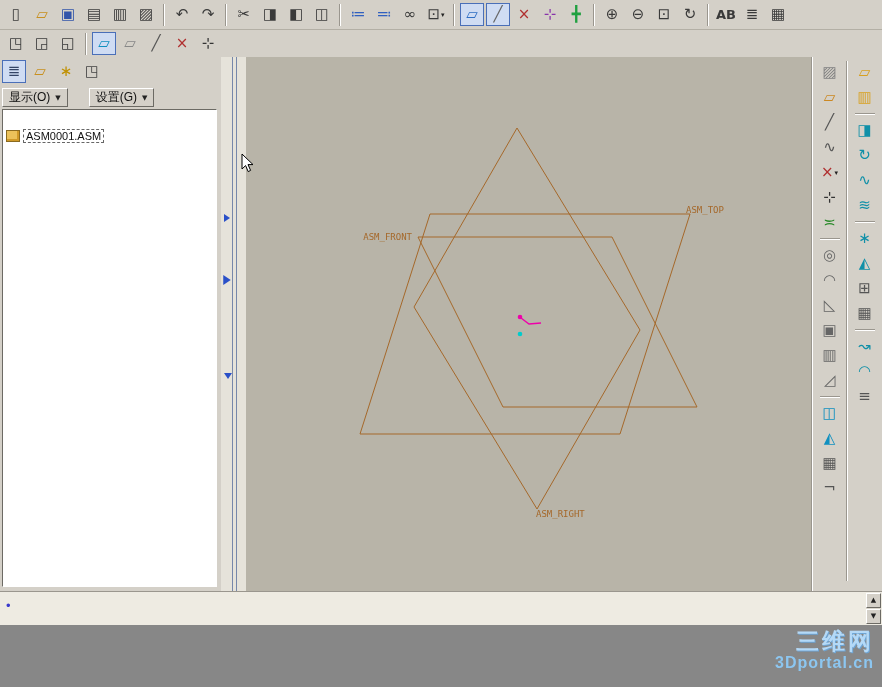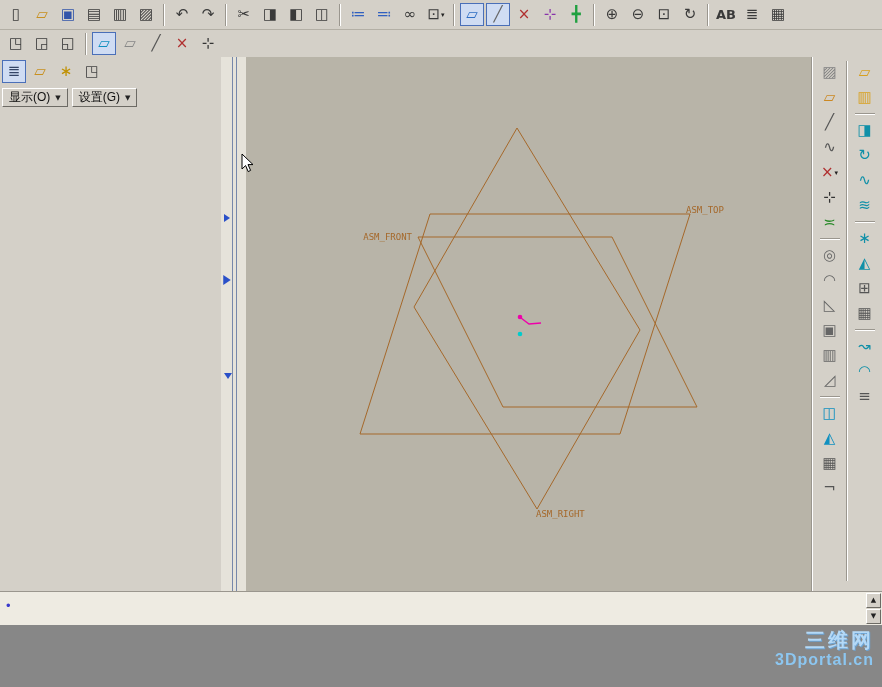--- a/index.html
+++ b/index.html
@@ -16,21 +16,21 @@
   .tb-btn.pressed{background:#cfdcf3;border:1px solid #4a6fb8;}
   .glyph{font-family:"DejaVu Sans",sans-serif;font-size:15px;line-height:1;color:#3a3a3a;}
   .glyph.txt{font-size:13px;font-weight:bold;}
   .dd-mini{font-family:"DejaVu Sans",sans-serif;font-size:7px;color:#222;margin-left:1px;}
   .tb-sep{width:0;height:22px;border-left:1px solid #9a968e;border-right:1px solid #ffffff;margin:0 3px;}
   .tb-hsep{height:0;width:20px;border-top:1px solid #9a968e;border-bottom:1px solid #ffffff;margin:2px 0;}
 
   
   #tree-panel{position:absolute;left:0;top:57px;width:221px;height:534px;background:#d4d0c8;box-sizing:border-box;}
   #tree-toolbar{display:flex;gap:2px;padding:3px 2px;}
-  #tree-dropdowns{display:flex;gap:4px;padding:2px 2px;}
+  #tree-dropdowns{display:flex;gap:21px;padding:2px 2px;}
   .dd-btn{height:19px;display:flex;align-items:center;gap:5px;padding:0 6px;
     background:#d4d0c8;border:1px solid;border-color:#ffffff #6c6a64 #6c6a64 #ffffff;
     font-size:12px;color:#111;}
   .dd-arrow{font-family:"DejaVu Sans",sans-serif;font-size:7px;color:#222;}
   #tree-box{position:absolute;left:2px;top:52px;width:215px;height:478px;background:#ffffff;
     border:1px solid;border-color:#6c6a64 #ffffff #ffffff #6c6a64;overflow:hidden;padding-top:18px;box-sizing:border-box;}
   .tree-item{display:flex;align-items:center;gap:3px;padding:1px 3px;}
   .asm-icon{width:12px;height:10px;background:#ecc25a;border:1px solid #8a6a20;
     box-shadow:inset -2px -2px 0 #d09a28;flex:0 0 auto;}
   .tree-label{font-size:11px;color:#111;border:1px dashed #666;padding:0 2px;background:#fff;}
@@ -64,21 +64,21 @@
     font-family:"DejaVu Sans Mono","Liberation Sans",sans-serif;white-space:nowrap;}
   #msg-scroll{position:absolute;right:1px;top:1px;width:15px;height:31px;background:#dad6cc;}
   .sb{width:15px;height:15px;padding:0;background:#d4d0c8;border:1px solid;
     border-color:#ffffff #6c6a64 #6c6a64 #ffffff;font-size:7px;line-height:1;color:#222;
     display:block;font-family:"DejaVu Sans",sans-serif;}
   .sb + .sb{margin-top:1px;}
 
   
   #bottom-band{position:absolute;left:0;top:625px;width:882px;height:62px;background:#878787;}
   #watermark{position:absolute;right:8px;top:4px;text-align:right;line-height:1.1;}
-  #wm1{font-size:20px;font-weight:bold;letter-spacing:3px;color:#b4d9f7;text-shadow:1px 1px 0 #6da4d4;}
+  #wm1{font-size:23px;font-weight:bold;letter-spacing:3px;color:#b4d9f7;text-shadow:1px 1px 0 #6da4d4;}
   #wm2{font-size:16px;font-weight:bold;color:#8cc6f0;letter-spacing:1px;}
 
   #cursor{position:absolute;left:241px;top:153px;pointer-events:none;}
 </style>
 </head>
 <body>
 
 <div id="toolbar-top" class="toolbar-row">
     <button class="tb-btn">
       <span class="glyph">▯</span>
@@ -217,20 +217,26 @@
     </div>
   <div id="tree-dropdowns">
     <button class="dd-btn">
       <span>显示(O)</span>
       <span class="dd-arrow">▼</span>
     </button>
     <button class="dd-btn">
       <span>设置(G)</span>
       <span class="dd-arrow">▼</span>
     </button>
+  </div>
+  <div id="tree-box">
+    <div class="tree-item">
+      <span class="asm-icon"></span>
+      <span class="tree-label">ASM0001.ASM</span>
+    </div>
   </div>
 </div>
 
 <div id="splitter">
   <div id="spl-lines"></div>
   <div class="spl-arrow a1"></div>
   <div class="spl-arrow a2"></div>
   <div class="spl-arrow a3"></div>
 </div>
 

